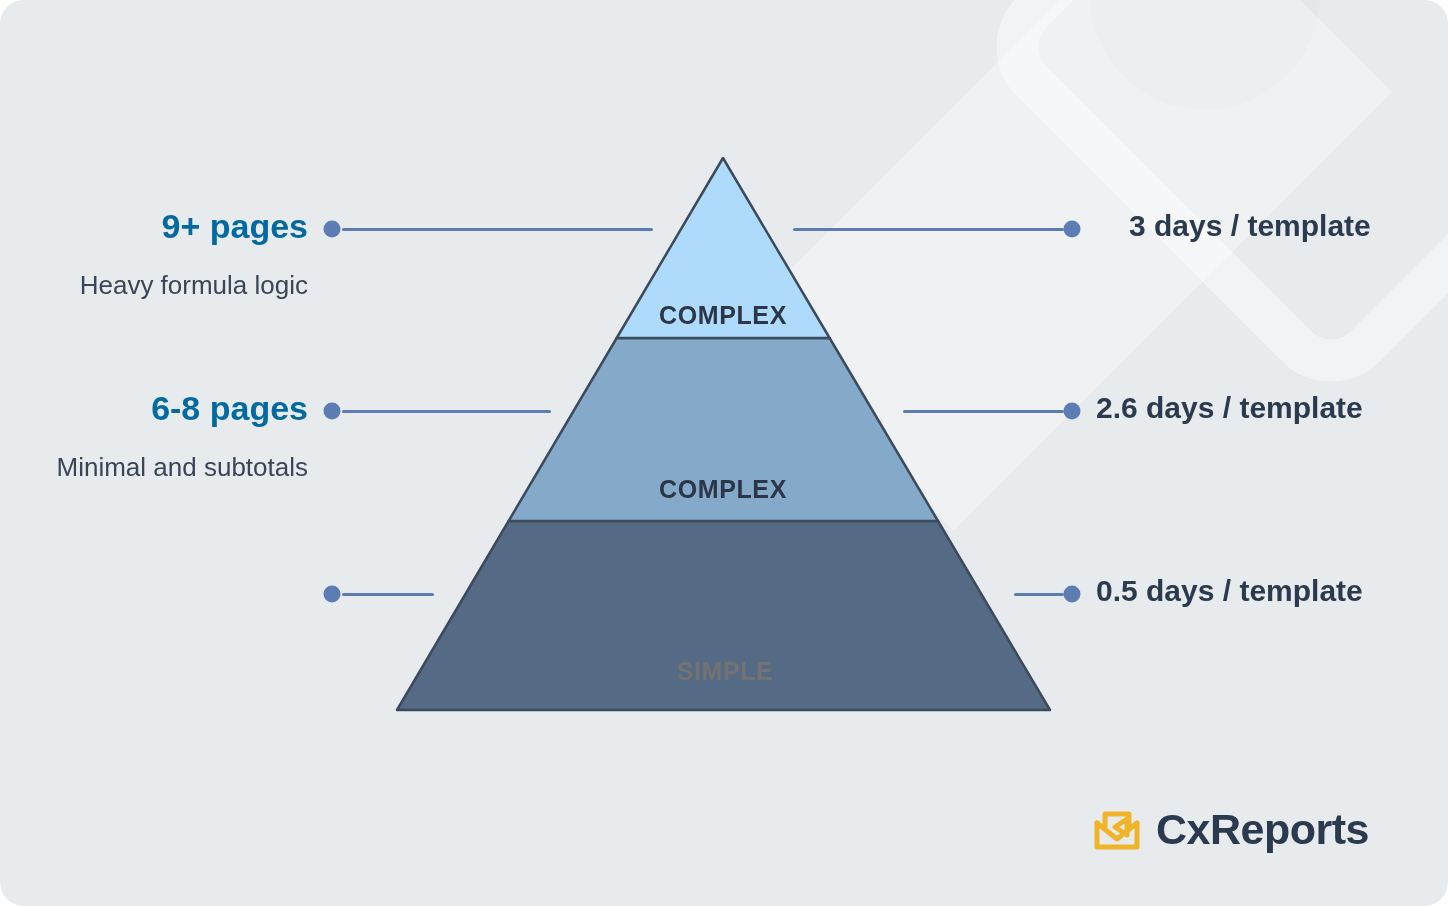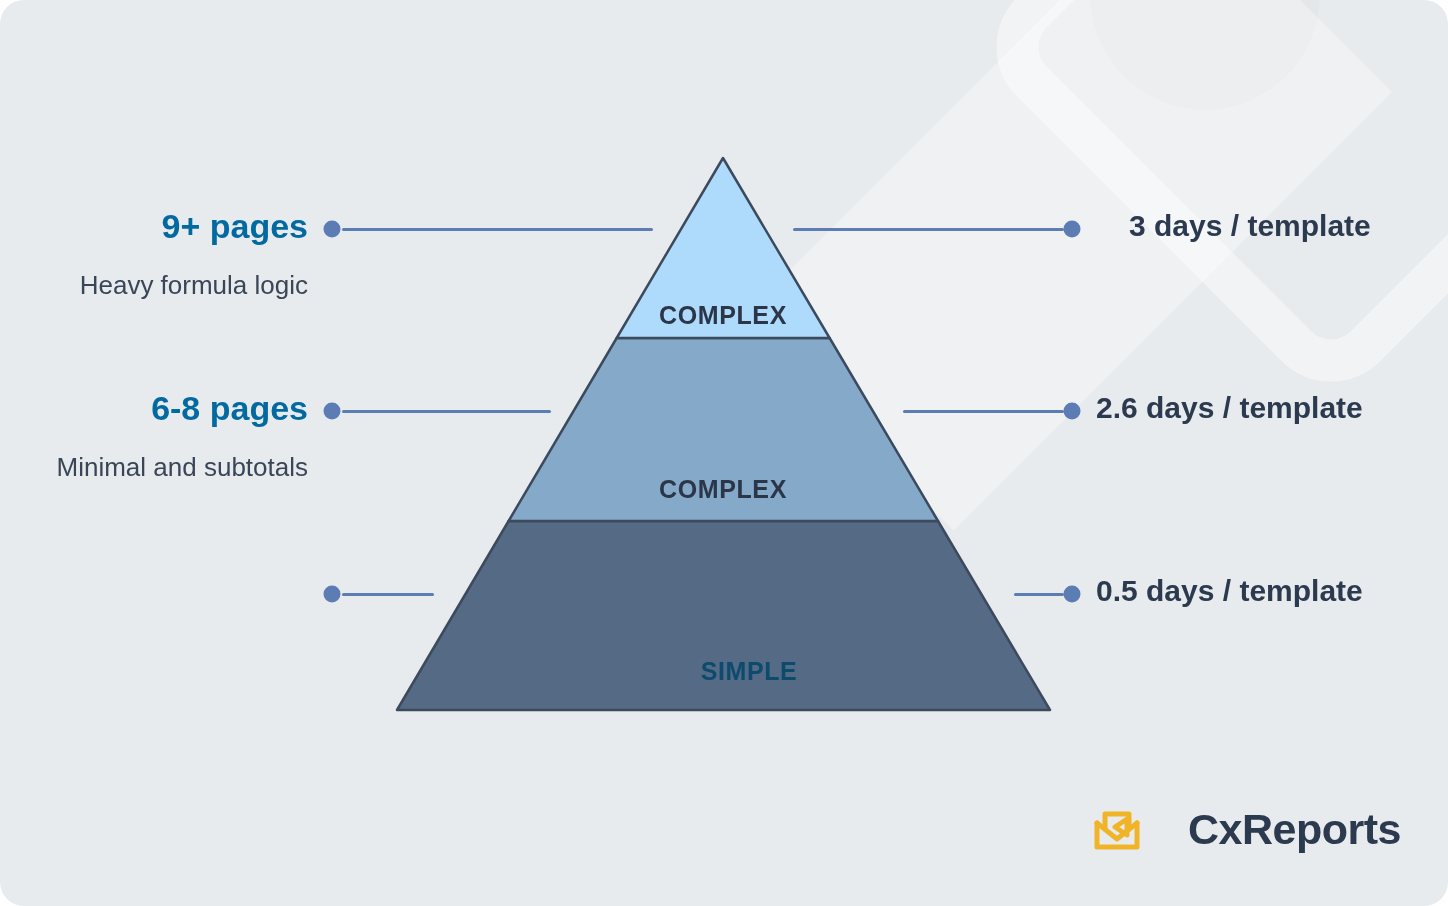--- a/index.html
+++ b/index.html
@@ -143,42 +143,41 @@
     gap: 16px;
   }
   .logo-mark { display: block; }
   .logo-text {
     font-size: 43px;
     font-weight: 700;
     color: #2c3a4f;
     letter-spacing: -0.5px;
     line-height: 1;
     white-space: nowrap;
-    margin-left: 32px;
   }
 </style>
 </head>
 <body>
 
 <div id="canvas">
   <div class="card" style="background: rgb(232, 235, 238);">
 
     <div class="wm-circle"></div>
     <div class="wm-diag"></div>
     <div class="wm-square"></div>
 
     <svg class="pyramid" id="pyramid-svg" viewBox="0 0 1448 906">
       <polygon id="tier-simple-shape" points="508.6,521.0 938.0,521.0 1050.0,710.0 397.0,710.0" fill="#556a84" stroke="#3c4a5e" stroke-width="2.5" stroke-linejoin="round"></polygon>
       <polygon id="tier-medium-shape" points="616.7,338.0 829.6,338.0 938.0,521.0 508.6,521.0" fill="#85a9c9" stroke="#3c4a5e" stroke-width="2.5" stroke-linejoin="round"></polygon>
       <polygon id="tier-complex-shape" points="723.0,158.0 829.6,338.0 616.7,338.0" fill="#aedbfb" stroke="#3c4a5e" stroke-width="2.5" stroke-linejoin="round"></polygon>
     </svg>
 
     <div class="tier-label complex" id="label-complex" style="left: 723px; top: 315px; color: rgb(43, 54, 72);">COMPLEX</div>
     <div class="tier-label medium" id="label-medium" style="left: 723px; top: 489px; color: rgb(43, 54, 72);">COMPLEX</div>
-    <div class="tier-label simple" id="label-simple" style="left: 749px; top: 671px; color: #0c4a6e;">SIMPLE</div>
+    <div class="tier-label simple" id="label-simple" style="left: 725px; top: 671px; color: #737373;">SIMPLE</div>
 
     <div id="connectors-layer">
         <div class="conn-line" style="left: 342px; width: 311px; top: 227.5px; background: rgb(92, 124, 180);"></div>
         <div class="conn-dot" style="left: 332px; top: 229px; background: rgb(92, 124, 180);"></div>
         <div class="conn-line" style="left: 793px; width: 271px; top: 227.5px; background: rgb(92, 124, 180);"></div>
         <div class="conn-dot" style="left: 1072px; top: 229px; background: rgb(92, 124, 180);"></div>
         <div class="conn-line" style="left: 342px; width: 209px; top: 409.5px; background: rgb(92, 124, 180);"></div>
         <div class="conn-dot" style="left: 332px; top: 411px; background: rgb(92, 124, 180);"></div>
         <div class="conn-line" style="left: 903px; width: 161px; top: 409.5px; background: rgb(92, 124, 180);"></div>
         <div class="conn-dot" style="left: 1072px; top: 411px; background: rgb(92, 124, 180);"></div>

